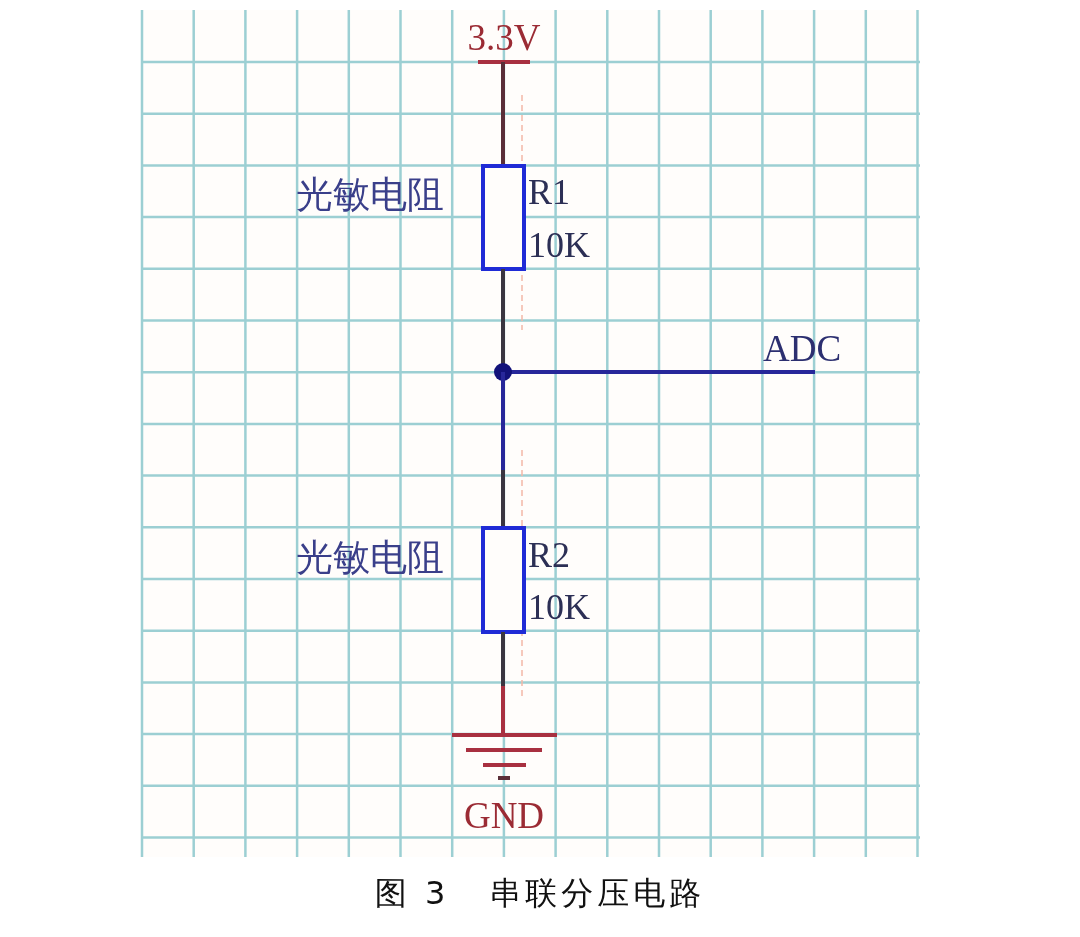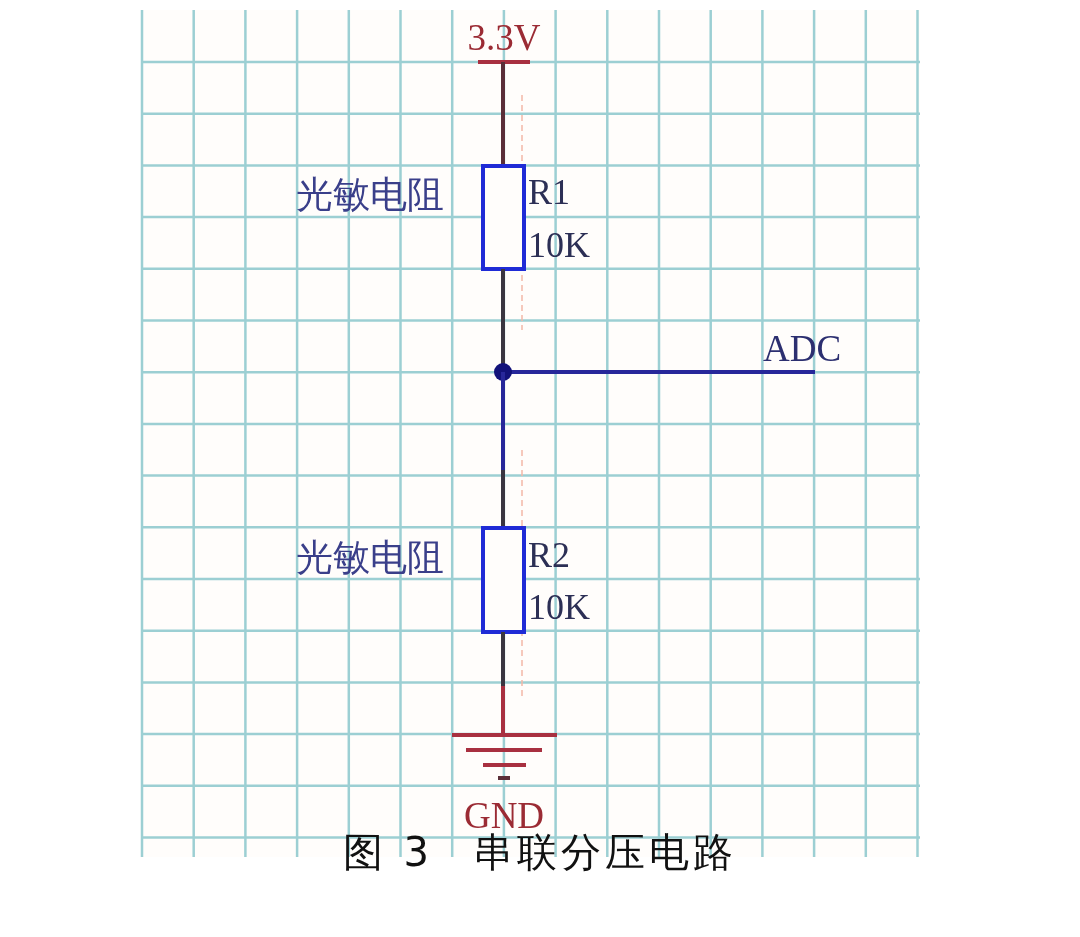--- a/index.html
+++ b/index.html
@@ -3,22 +3,22 @@
 <meta charset="utf-8">
 <style>
   html, body { margin: 0; padding: 0; background: #ffffff; }
   body { width: 1080px; height: 937px; position: relative; overflow: hidden;
          font-family: "Liberation Serif", serif; }
   #figure { position: absolute; left: 0; top: 0; width: 1080px; height: 836px; }
   #schematic { position: absolute; left: 0; top: 0; }
   .cjk-label { font-family: "DejaVu Sans", sans-serif; fill: #3a3f8a; font-size: 37px; }
   .ref-label { font-family: "Liberation Serif", serif; fill: #2c2f55; font-size: 36px; }
   .net-label { font-family: "Liberation Serif", serif; font-size: 37px; }
-  #caption { position: absolute; left: 0; top: 825px; width: 1080px; text-align: center;
-             font-family: "DejaVu Sans", sans-serif; font-size: 40px; color: #111; letter-spacing: 4px; }
+  #caption { position: absolute; left: 0; top: 872px; width: 1080px; text-align: center;
+             font-family: "DejaVu Sans", sans-serif; font-size: 32px; color: #111; letter-spacing: 4px; }
   #caption .fig-num { margin-right: 40px; }
 </style>
 </head>
 <body>
 
 <div id="figure">
   <svg id="schematic" width="1080" height="870" viewBox="0 0 1080 870">
 
     <rect x="142" y="10" width="778" height="847" fill="#fffdfb"></rect>
     <g id="grid" stroke="#9ccfd3" stroke-width="2.5">

